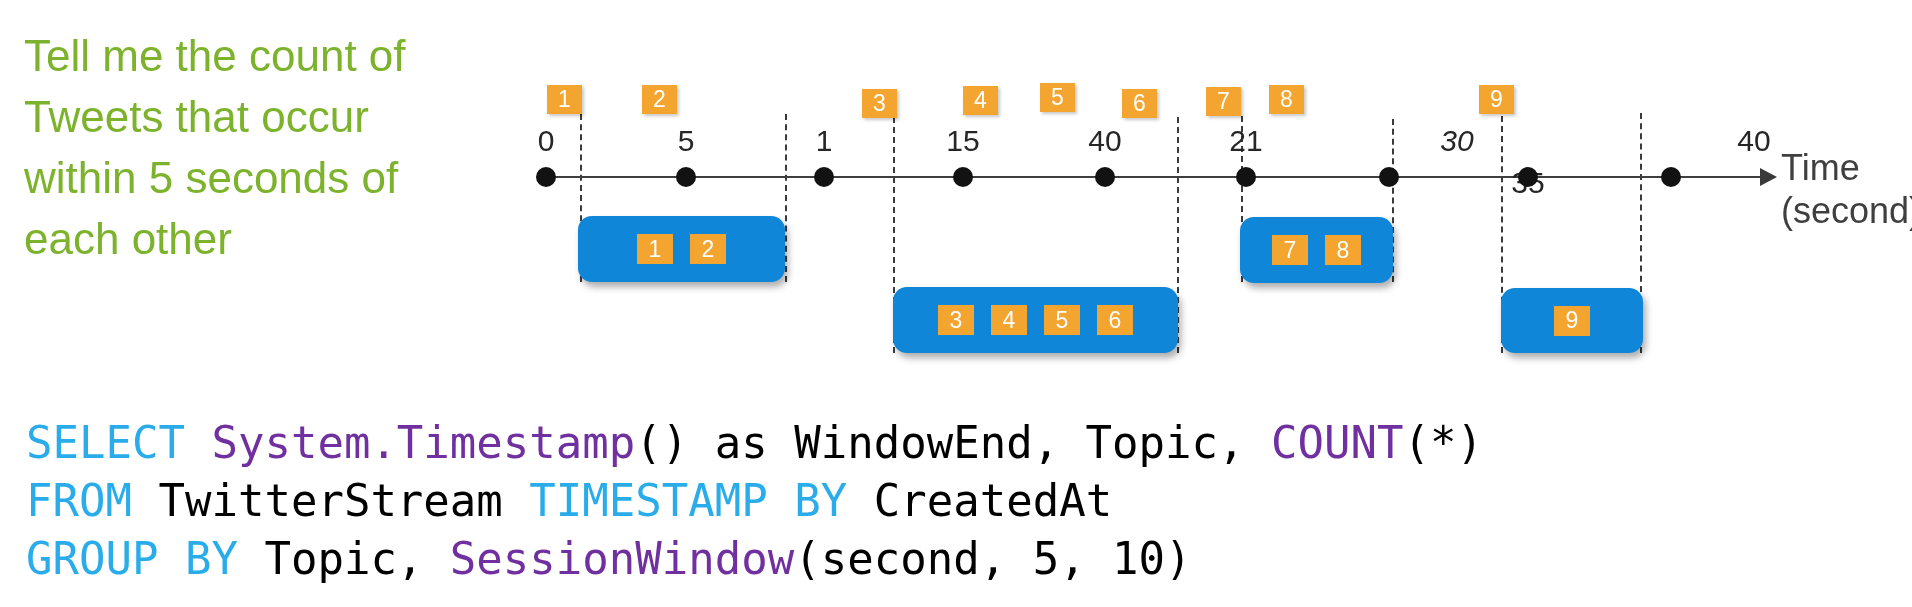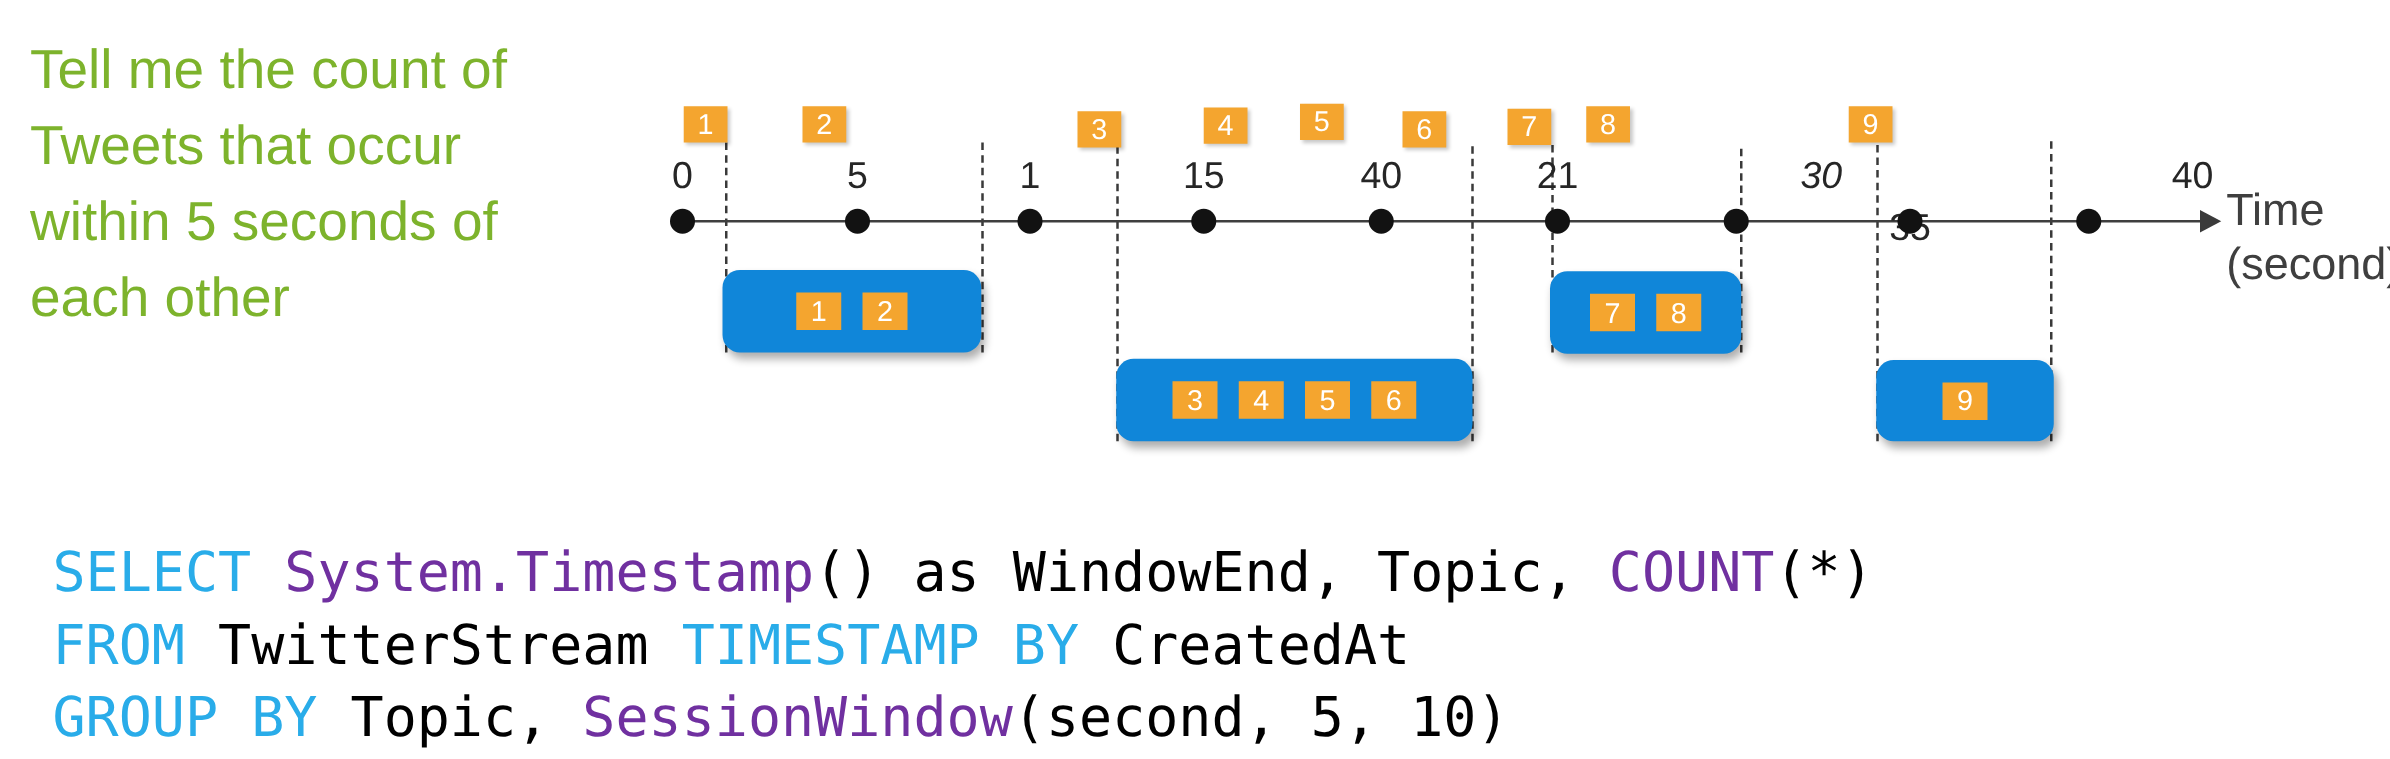--- a/index.html
+++ b/index.html
@@ -50,21 +50,21 @@
   }
   .wevent{
     width:36px;height:30px;background:var(--event-orange,#F4A52F);color:#ffffff;
     display:flex;align-items:center;justify-content:center;font-size:23px;
   }
   .time-label{
     position:absolute;left:1781px;top:146px;font-size:36px;line-height:43px;
     font-weight:300;color:#3f3f3f;z-index:2;
   }
   .code{
-    position:absolute;left:26px;top:414px;margin:16px;
+    position:absolute;left:26px;top:414px;margin:0;
     font-family:"DejaVu Sans Mono",monospace;font-size:44px;line-height:58px;
     color:#000;white-space:pre;
   }
   .tok-keyword{color:var(--keyword-cyan,#29ACE9);}
   .tok-function{color:var(--function-purple,#7030A0);}
   .tok-plain{color:#000000;}
 </style>
 </head>
 <body>
 

